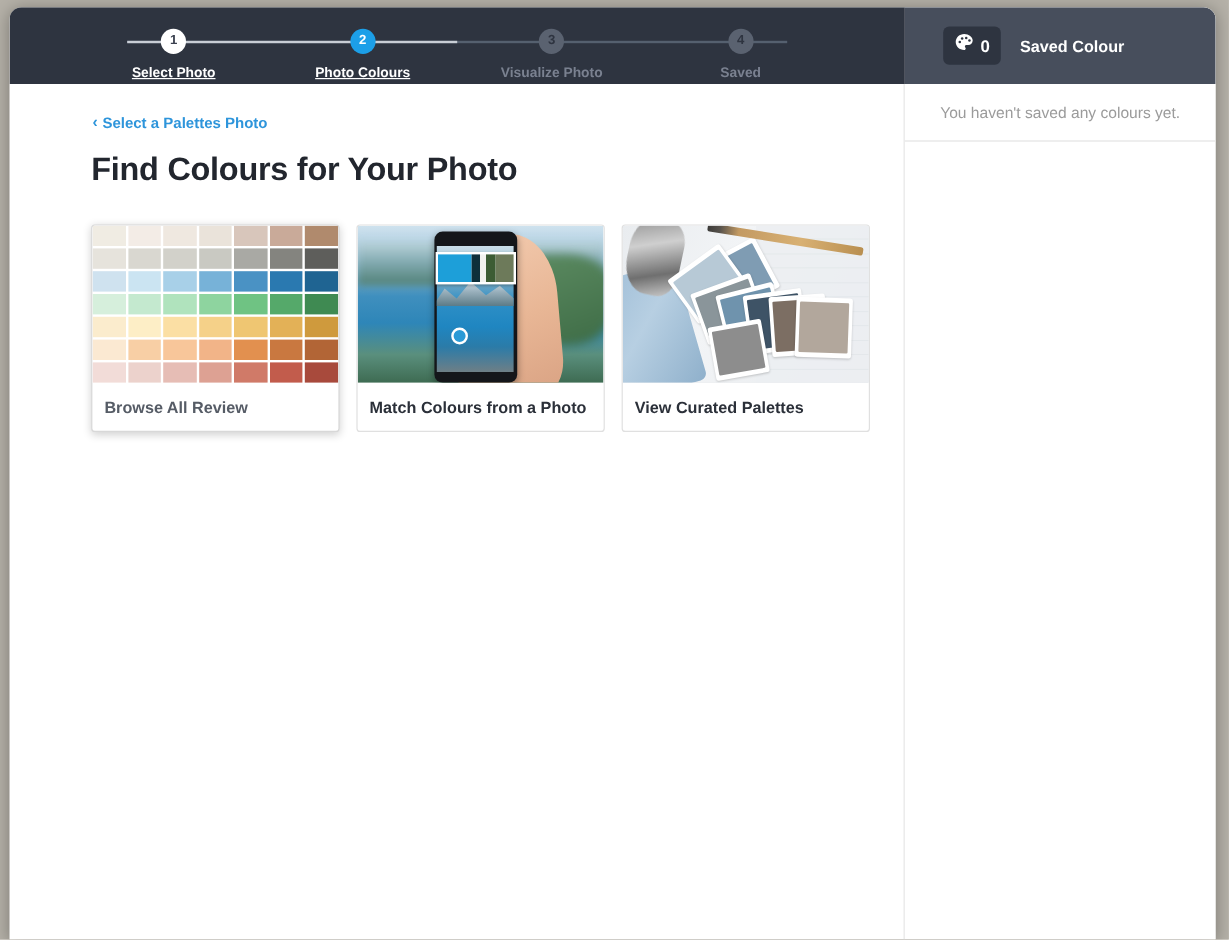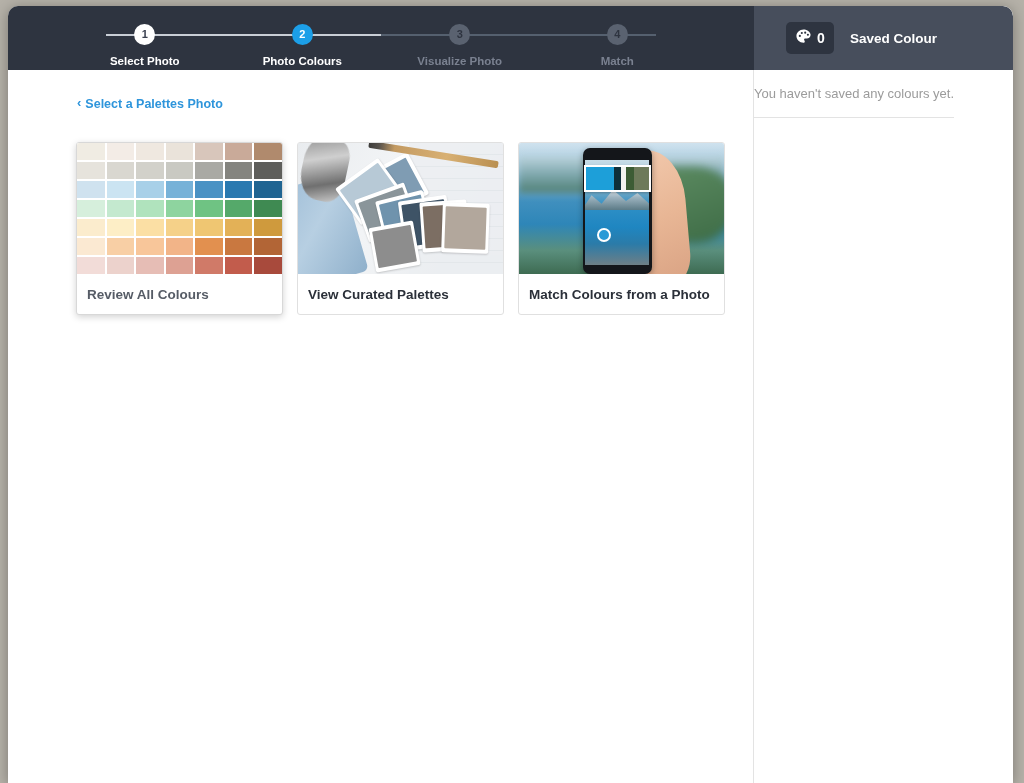--- a/index.html
+++ b/index.html
@@ -94,21 +94,21 @@
   .step.done .bullet  { background: #ffffff; color: #3b4150; }
   .step.active .bullet{ background: #1c9fe8; color: #ffffff; }
   .step.todo .bullet  { background: #5a6270; color: #2e3440; }
 
   .step .caption {
     margin-top: 10px;
     font-size: 11.5px;
     font-weight: bold;
     white-space: nowrap;
   }
-  .step.done .caption, .step.active .caption { color: #ffffff; }
+  .step.done .caption, .step.active .caption { color: #ffffff; text-decoration: underline; }
   .step.todo .caption { color: #7a8190; }
 
   
   .saved-chip {
     background: #2e3440;
     border-radius: 5px;
     height: 32px;
     min-width: 48px;
     display: flex; align-items: center; gap: 5px;
     padding: 0 9px;
@@ -312,21 +312,21 @@
     width: 100%; height: 100%;
     background: #474e5c;
     display: flex; align-items: center; justify-content: center;
   }
   .search-thumb svg { display: block; }
 
   
   .side {
     flex: 1;
     background: #ffffff;
-    display: flex; flex-direction: row;
+    display: flex; flex-direction: column;
   }
   .side .empty-msg {
     height: 48px;
     display: flex; align-items: center; justify-content: center;
     color: #9b9b9b;
     font-size: 13px;
     border-bottom: 1px solid #e3e3e3;
   }
   .side .rest { flex: 1; }
 </style>
@@ -356,21 +356,21 @@
             <div class="caption">Photo Colours</div>
           </div>
 
           <div class="step todo">
             <div class="bullet">3</div>
             <div class="caption">Visualize Photo</div>
           </div>
 
           <div class="step todo">
             <div class="bullet">4</div>
-            <div class="caption">Match</div>
+            <div class="caption">Saved</div>
           </div>
 
         </div>
       </div>
     </div>
 
     <div class="side-header">
       <div class="saved-chip">
         <span>
           <svg width="17" height="17" viewBox="0 0 24 24" aria-hidden="true">
@@ -390,20 +390,21 @@
 
   <div class="bodyrow">
 
     <div class="main">
 
       <div class="back-link">
         <span class="chev">‹</span>
         <span>Select a Palettes Photo</span>
       </div>
 
+      <h1 class="page-title">Find Colours for Your Photo</h1>
 
       <div class="cards">
 
         <div class="card hovered">
           <div class="thumb">
             <div class="swatch-grid" id="swatch-grid">
                 <i style="background: rgb(240, 236, 227);"></i>
                 <i style="background: rgb(243, 236, 230);"></i>
                 <i style="background: rgb(239, 232, 224);"></i>
                 <i style="background: rgb(234, 227, 218);"></i>
@@ -447,58 +448,21 @@
                 <i style="background: rgb(178, 101, 54);"></i>
                 <i style="background: rgb(242, 220, 216);"></i>
                 <i style="background: rgb(236, 210, 204);"></i>
                 <i style="background: rgb(230, 189, 181);"></i>
                 <i style="background: rgb(221, 161, 147);"></i>
                 <i style="background: rgb(208, 122, 104);"></i>
                 <i style="background: rgb(194, 92, 76);"></i>
                 <i style="background: rgb(168, 74, 60);"></i>
               </div>
           </div>
-          <div class="label">Review All Colours</div>
-        </div>
-
-        <div class="card">
-          <div class="thumb">
-            <div class="photo-palettes">
-              <div class="paper"></div>
-              <div class="blueprint"></div>
-              <div class="towel"></div>
-              <div class="fur"></div>
-              <div class="fan" style="left:30%;top:16%;width:30%;height:36%;transform:rotate(-28deg)">
-                  <i style="background:#7f9cb3"></i>
-                </div>
-              <div class="fan" style="left:22%;top:20%;width:26%;height:34%;transform:rotate(-36deg)">
-                  <i style="background:#b7c9d6"></i>
-                </div>
-              <div class="fan" style="left:30%;top:36%;width:26%;height:34%;transform:rotate(-20deg)">
-                  <i style="background:#8a959a"></i>
-                </div>
-              <div class="fan" style="left:40%;top:40%;width:24%;height:36%;transform:rotate(-14deg)">
-                  <i style="background:#6f93ad"></i>
-                </div>
-              <div class="fan" style="left:50%;top:42%;width:24%;height:38%;transform:rotate(-8deg)">
-                  <i style="background:#3e5366"></i>
-                </div>
-              <div class="fan" style="left:60%;top:44%;width:23%;height:38%;transform:rotate(-4deg)">
-                  <i style="background:#7c6e63"></i>
-                </div>
-              <div class="fan" style="left:70%;top:46%;width:23%;height:38%;transform:rotate(2deg)">
-                  <i style="background:#b2a79c"></i>
-                </div>
-              <div class="fan" style="left:36%;top:62%;width:22%;height:34%;transform:rotate(-10deg)">
-                  <i style="background:#8d8d8d"></i>
-                </div>
-              <div class="pencil"></div>
-            </div>
-          </div>
-          <div class="label">View Curated Palettes</div>
+          <div class="label">Browse All Review</div>
         </div>
 
         <div class="card">
           <div class="thumb">
             <div class="photo-phone">
               <div class="blurmountain"></div>
               <div class="blurgreen"></div>
               <div class="hand"></div>
               <div class="phone">
                 <div class="screen">
@@ -511,20 +475,57 @@
                     <i style="background: rgb(242, 242, 239); width: 9%;"></i>
                     <i style="background: rgb(60, 92, 52); width: 13%;"></i>
                     <i style="background: rgb(109, 122, 90); width: 23%;"></i>
                   </div>
               </div>
             </div>
           </div>
           <div class="label">Match Colours from a Photo</div>
         </div>
 
+        <div class="card">
+          <div class="thumb">
+            <div class="photo-palettes">
+              <div class="paper"></div>
+              <div class="blueprint"></div>
+              <div class="towel"></div>
+              <div class="fur"></div>
+              <div class="fan" style="left:30%;top:16%;width:30%;height:36%;transform:rotate(-28deg)">
+                  <i style="background:#7f9cb3"></i>
+                </div>
+              <div class="fan" style="left:22%;top:20%;width:26%;height:34%;transform:rotate(-36deg)">
+                  <i style="background:#b7c9d6"></i>
+                </div>
+              <div class="fan" style="left:30%;top:36%;width:26%;height:34%;transform:rotate(-20deg)">
+                  <i style="background:#8a959a"></i>
+                </div>
+              <div class="fan" style="left:40%;top:40%;width:24%;height:36%;transform:rotate(-14deg)">
+                  <i style="background:#6f93ad"></i>
+                </div>
+              <div class="fan" style="left:50%;top:42%;width:24%;height:38%;transform:rotate(-8deg)">
+                  <i style="background:#3e5366"></i>
+                </div>
+              <div class="fan" style="left:60%;top:44%;width:23%;height:38%;transform:rotate(-4deg)">
+                  <i style="background:#7c6e63"></i>
+                </div>
+              <div class="fan" style="left:70%;top:46%;width:23%;height:38%;transform:rotate(2deg)">
+                  <i style="background:#b2a79c"></i>
+                </div>
+              <div class="fan" style="left:36%;top:62%;width:22%;height:34%;transform:rotate(-10deg)">
+                  <i style="background:#8d8d8d"></i>
+                </div>
+              <div class="pencil"></div>
+            </div>
+          </div>
+          <div class="label">View Curated Palettes</div>
+        </div>
+
 
       </div>
     </div>
 
     <div class="side">
       <div class="empty-msg">You haven't saved any colours yet.</div>
       <div class="rest"></div>
     </div>
 
   </div>

